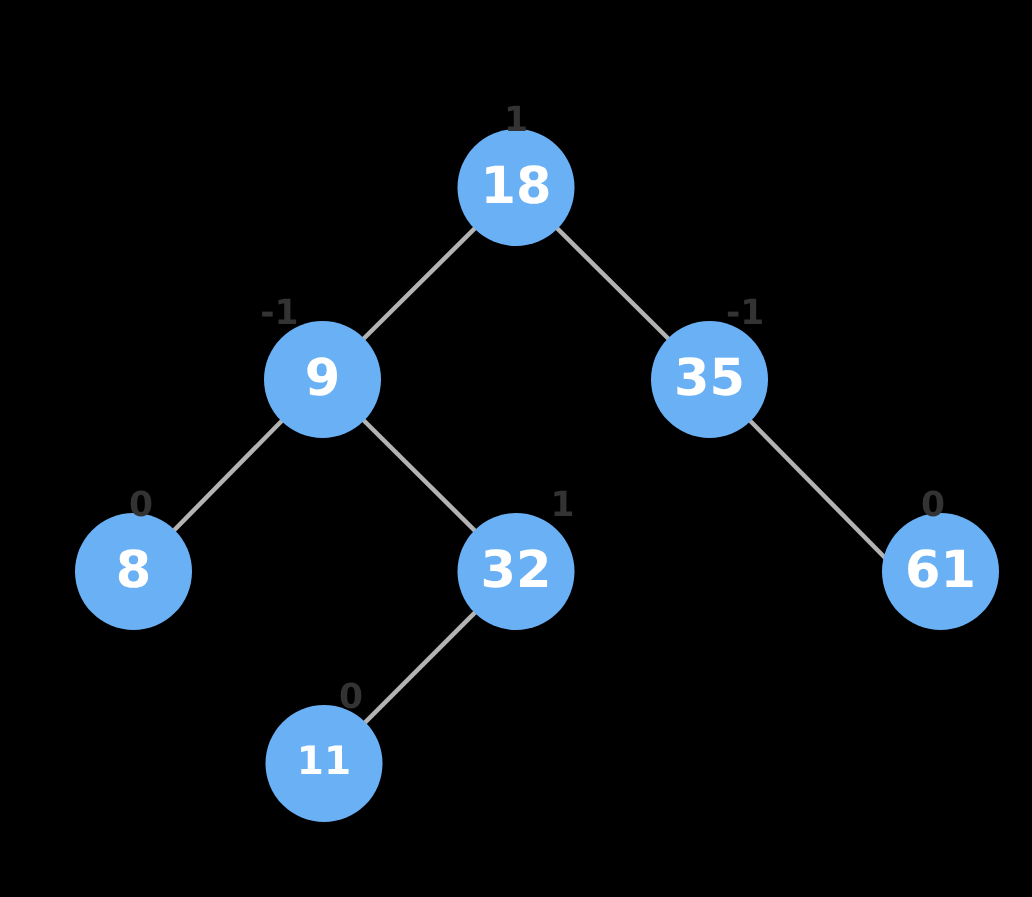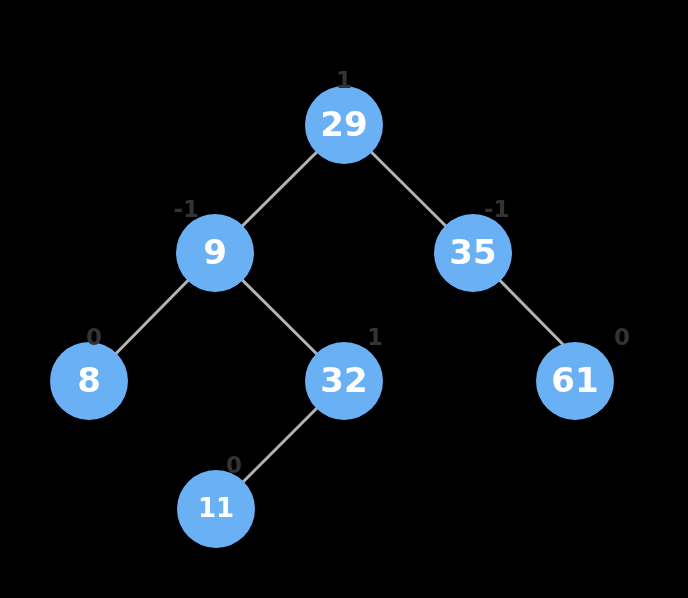--- a/index.html
+++ b/index.html
@@ -61,35 +61,35 @@
   <svg class="edge-layer" viewBox="0 0 688 598" xmlns="http://www.w3.org/2000/svg">
       <line x1="344" y1="125" x2="215" y2="253" stroke="#b3b3b3" stroke-width="3" stroke-linecap="round"></line>
       <line x1="344" y1="125" x2="473" y2="253" stroke="#b3b3b3" stroke-width="3" stroke-linecap="round"></line>
       <line x1="215" y1="253" x2="89" y2="381" stroke="#b3b3b3" stroke-width="3" stroke-linecap="round"></line>
       <line x1="215" y1="253" x2="344" y2="381" stroke="#b3b3b3" stroke-width="3" stroke-linecap="round"></line>
       <line x1="473" y1="253" x2="599" y2="381" stroke="#b3b3b3" stroke-width="3" stroke-linecap="round"></line>
       <line x1="344" y1="381" x2="216" y2="509" stroke="#b3b3b3" stroke-width="3" stroke-linecap="round"></line>
     </svg>
   <div id="node-layer">
       <div class="node" style="left: 305px; top: 86px; width: 78px; height: 78px; background: rgb(106, 176, 245); color: rgb(255, 255, 255); font-size: 34px;">
-        <span class="node-label">29</span>
+        <span class="node-label">18</span>
       </div>
       <div class="node" style="left: 176px; top: 214px; width: 78px; height: 78px; background: rgb(106, 176, 245); color: rgb(255, 255, 255); font-size: 34px;">
         <span class="node-label">9</span>
       </div>
       <div class="node" style="left: 434px; top: 214px; width: 78px; height: 78px; background: rgb(106, 176, 245); color: rgb(255, 255, 255); font-size: 34px;">
         <span class="node-label">35</span>
       </div>
       <div class="node" style="left: 50px; top: 342px; width: 78px; height: 78px; background: rgb(106, 176, 245); color: rgb(255, 255, 255); font-size: 34px;">
         <span class="node-label">8</span>
       </div>
       <div class="node" style="left: 305px; top: 342px; width: 78px; height: 78px; background: rgb(106, 176, 245); color: rgb(255, 255, 255); font-size: 34px;">
         <span class="node-label">32</span>
       </div>
-      <div class="node" style="left: 536px; top: 342px; width: 78px; height: 78px; background: rgb(106, 176, 245); color: rgb(255, 255, 255); font-size: 34px;">
+      <div class="node" style="left: 588px; top: 342px; width: 78px; height: 78px; background: rgb(106, 176, 245); color: rgb(255, 255, 255); font-size: 34px;">
         <span class="node-label">61</span>
       </div>
       <div class="node" style="left: 177px; top: 470px; width: 78px; height: 78px; background: rgb(106, 176, 245); color: rgb(255, 255, 255); font-size: 26px;">
         <span class="node-label">11</span>
       </div>
     </div>
   <div id="bf-layer">
       <div class="bf-label" style="color: rgb(51, 51, 51); top: 69px; left: 344px; transform: translateX(-50%);">1</div>
       <div class="bf-label" style="color: rgb(51, 51, 51); top: 198px; left: 199px; transform: translateX(-100%);">-1</div>
       <div class="bf-label" style="color: rgb(51, 51, 51); top: 198px; left: 484px;">-1</div>

